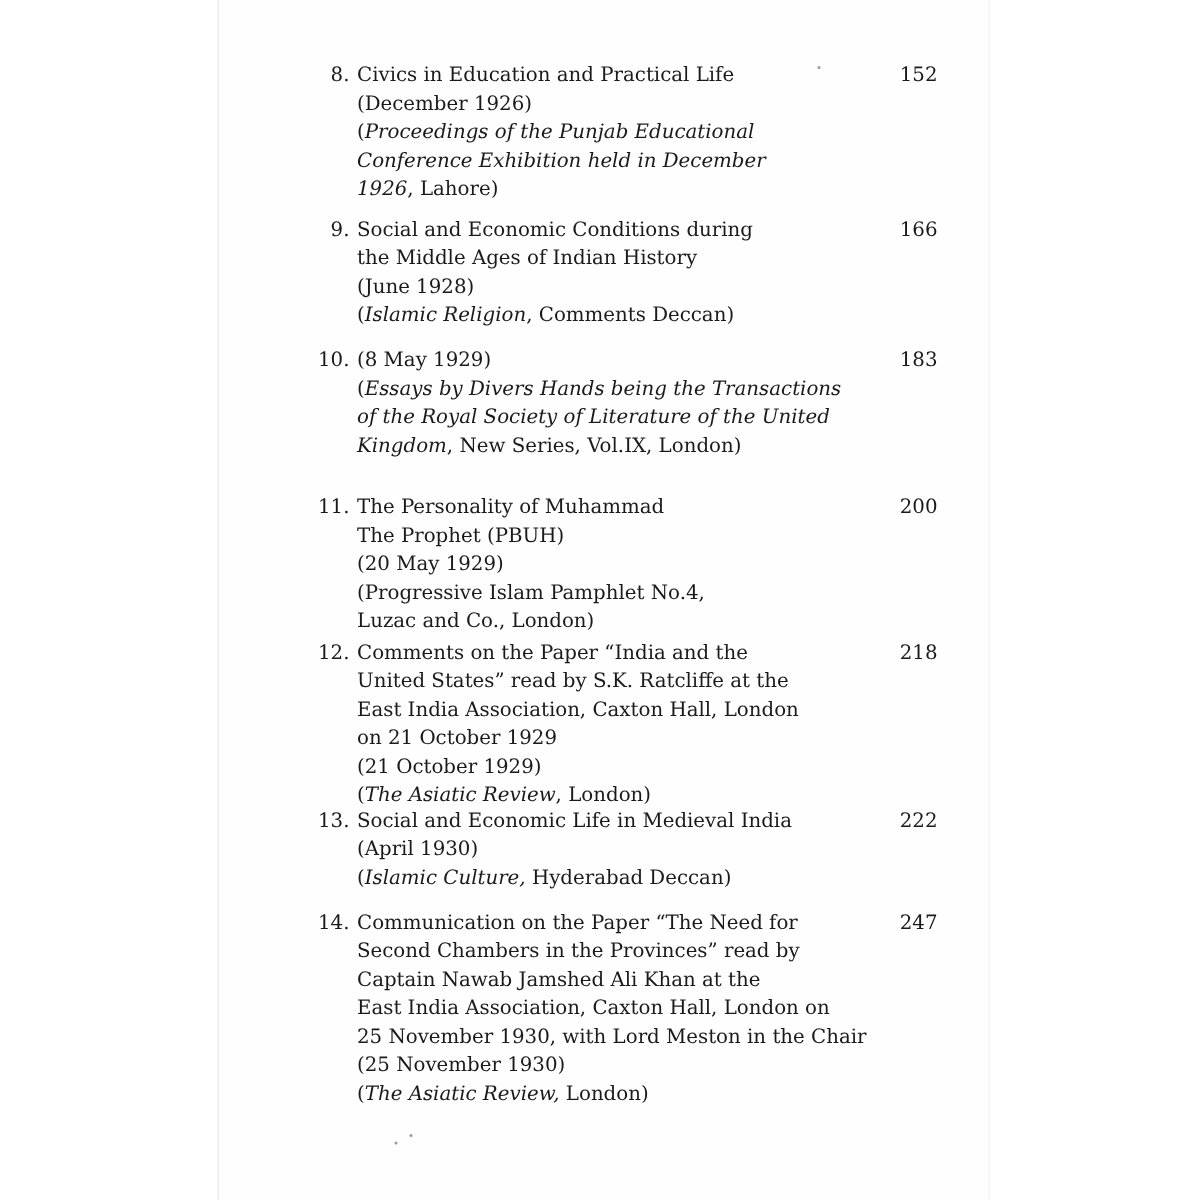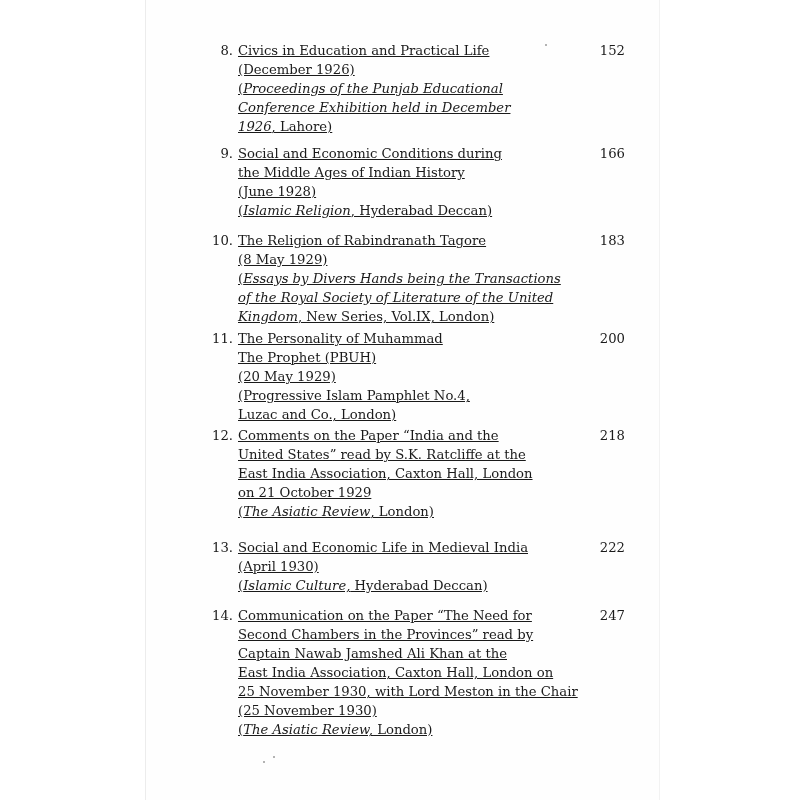--- a/index.html
+++ b/index.html
@@ -48,21 +48,20 @@
     }
     .entry .body {
       position: absolute;
       left: 33px;
       top: 0;
       width: 340px;
     }
     .entry .line {
       display: block;
       white-space: nowrap;
-      text-decoration: underline;
     }
     .entry .page-no {
       position: absolute;
       right: 10px;
       top: 0;
       text-align: left;
     }
     .it { font-style: italic; }
     .speck {
       position: absolute;
@@ -88,28 +87,27 @@
         <span class="line"><span class="it">1926</span><span>, Lahore)</span></span>
       </div>
       <span class="page-no">152</span>
     </div>
     <div class="entry" style="top: 144px;">
       <span class="num">9.</span>
       <div class="body">
         <span class="line"><span>Social and Economic Conditions during</span></span>
         <span class="line"><span>the Middle Ages of Indian History</span></span>
         <span class="line"><span>(June 1928)</span></span>
-        <span class="line"><span>(</span><span class="it">Islamic Religion</span><span>, Hyderabad Deccan)</span></span>
+        <span class="line"><span>(</span><span class="it">Islamic Religion</span><span>, Comments Deccan)</span></span>
       </div>
       <span class="page-no">166</span>
     </div>
     <div class="entry" style="top: 231px;">
       <span class="num">10.</span>
       <div class="body">
-        <span class="line"><span>The Religion of Rabindranath Tagore</span></span>
         <span class="line"><span>(8 May 1929)</span></span>
         <span class="line"><span>(</span><span class="it">Essays by Divers Hands being the Transactions</span></span>
         <span class="line"><span class="it">of the Royal Society of Literature of the United</span></span>
         <span class="line"><span class="it">Kingdom</span><span>, New Series, Vol.IX, London)</span></span>
       </div>
       <span class="page-no">183</span>
     </div>
     <div class="entry" style="top: 329px;">
       <span class="num">11.</span>
       <div class="body">
@@ -121,20 +119,21 @@
       </div>
       <span class="page-no">200</span>
     </div>
     <div class="entry" style="top: 426px;">
       <span class="num">12.</span>
       <div class="body">
         <span class="line"><span>Comments on the Paper “India and the</span></span>
         <span class="line"><span>United States” read by S.K. Ratcliffe at the</span></span>
         <span class="line"><span>East India Association, Caxton Hall, London</span></span>
         <span class="line"><span>on 21 October 1929</span></span>
+        <span class="line"><span>(21 October 1929)</span></span>
         <span class="line"><span>(</span><span class="it">The Asiatic Review</span><span>, London)</span></span>
       </div>
       <span class="page-no">218</span>
     </div>
     <div class="entry" style="top: 538px;">
       <span class="num">13.</span>
       <div class="body">
         <span class="line"><span>Social and Economic Life in Medieval India</span></span>
         <span class="line"><span>(April 1930)</span></span>
         <span class="line"><span>(</span><span class="it">Islamic Culture,</span><span> Hyderabad Deccan)</span></span>

